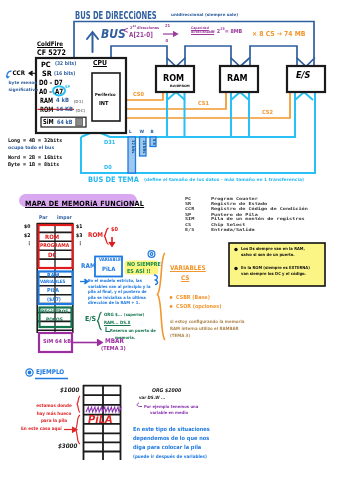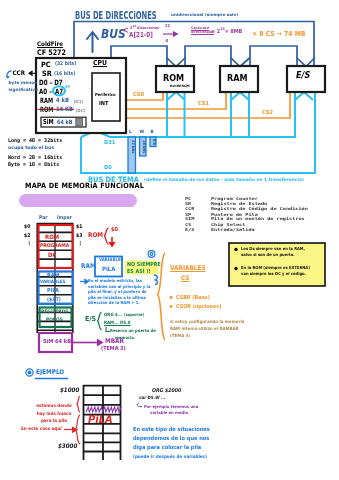--- a/index.html
+++ b/index.html
@@ -159,21 +159,21 @@
   <div class="t mono" style="left:8px;top:162px;font-size:5px;font-weight:bold;">Byte = 1B = 8bits</div>
 
   <div class="t hw bl" style="left:129px;top:130px;font-size:4.6px;">L</div>
   <div class="t hw bl" style="left:139.5px;top:130px;font-size:4.6px;">W</div>
   <div class="t hw bl" style="left:150.5px;top:130px;font-size:4.6px;">B</div>
   <div class="t hw" style="left:131.5px;top:140px;font-size:3.8px;color:#12518c;writing-mode:vertical-rl;">32 bits</div>
   <div class="t hw" style="left:142px;top:140px;font-size:3.8px;color:#12518c;writing-mode:vertical-rl;">16 bits</div>
   <div class="t hw" style="left:152.2px;top:139px;font-size:3.8px;color:#12518c;writing-mode:vertical-rl;">8 b</div>
 
   <div style="position:absolute;left:19px;top:194px;width:118px;height:13px;background:#d9a8f0;border-radius:7px;"></div>
-  <div class="t hw" style="left:25px;top:182px;font-size:7.2px;letter-spacing:0.2px;">MAPA DE MEMORiA FUNCiONAL</div>
+  <div class="t hw" style="left:25px;top:200px;font-size:7.2px;letter-spacing:0.2px;text-decoration:underline;">MAPA DE MEMORiA FUNCiONAL</div>
 
   <svg class="lay" viewBox="0 0 339 480">
     <g stroke="#1a1a1a" stroke-width="1.6" fill="none">
       <path d="M37.2 223 L37.2 333"></path>
       <path d="M72.8 223 L72.8 333"></path>
       <path d="M55 223 L55 333" stroke-width="1.3"></path>
       <path d="M37 223.5 H73"></path>
         <path d="M37 232.4 H73"></path>
         <path d="M37 241.3 H73"></path>
       <path d="M37 250.2 H73"></path>

